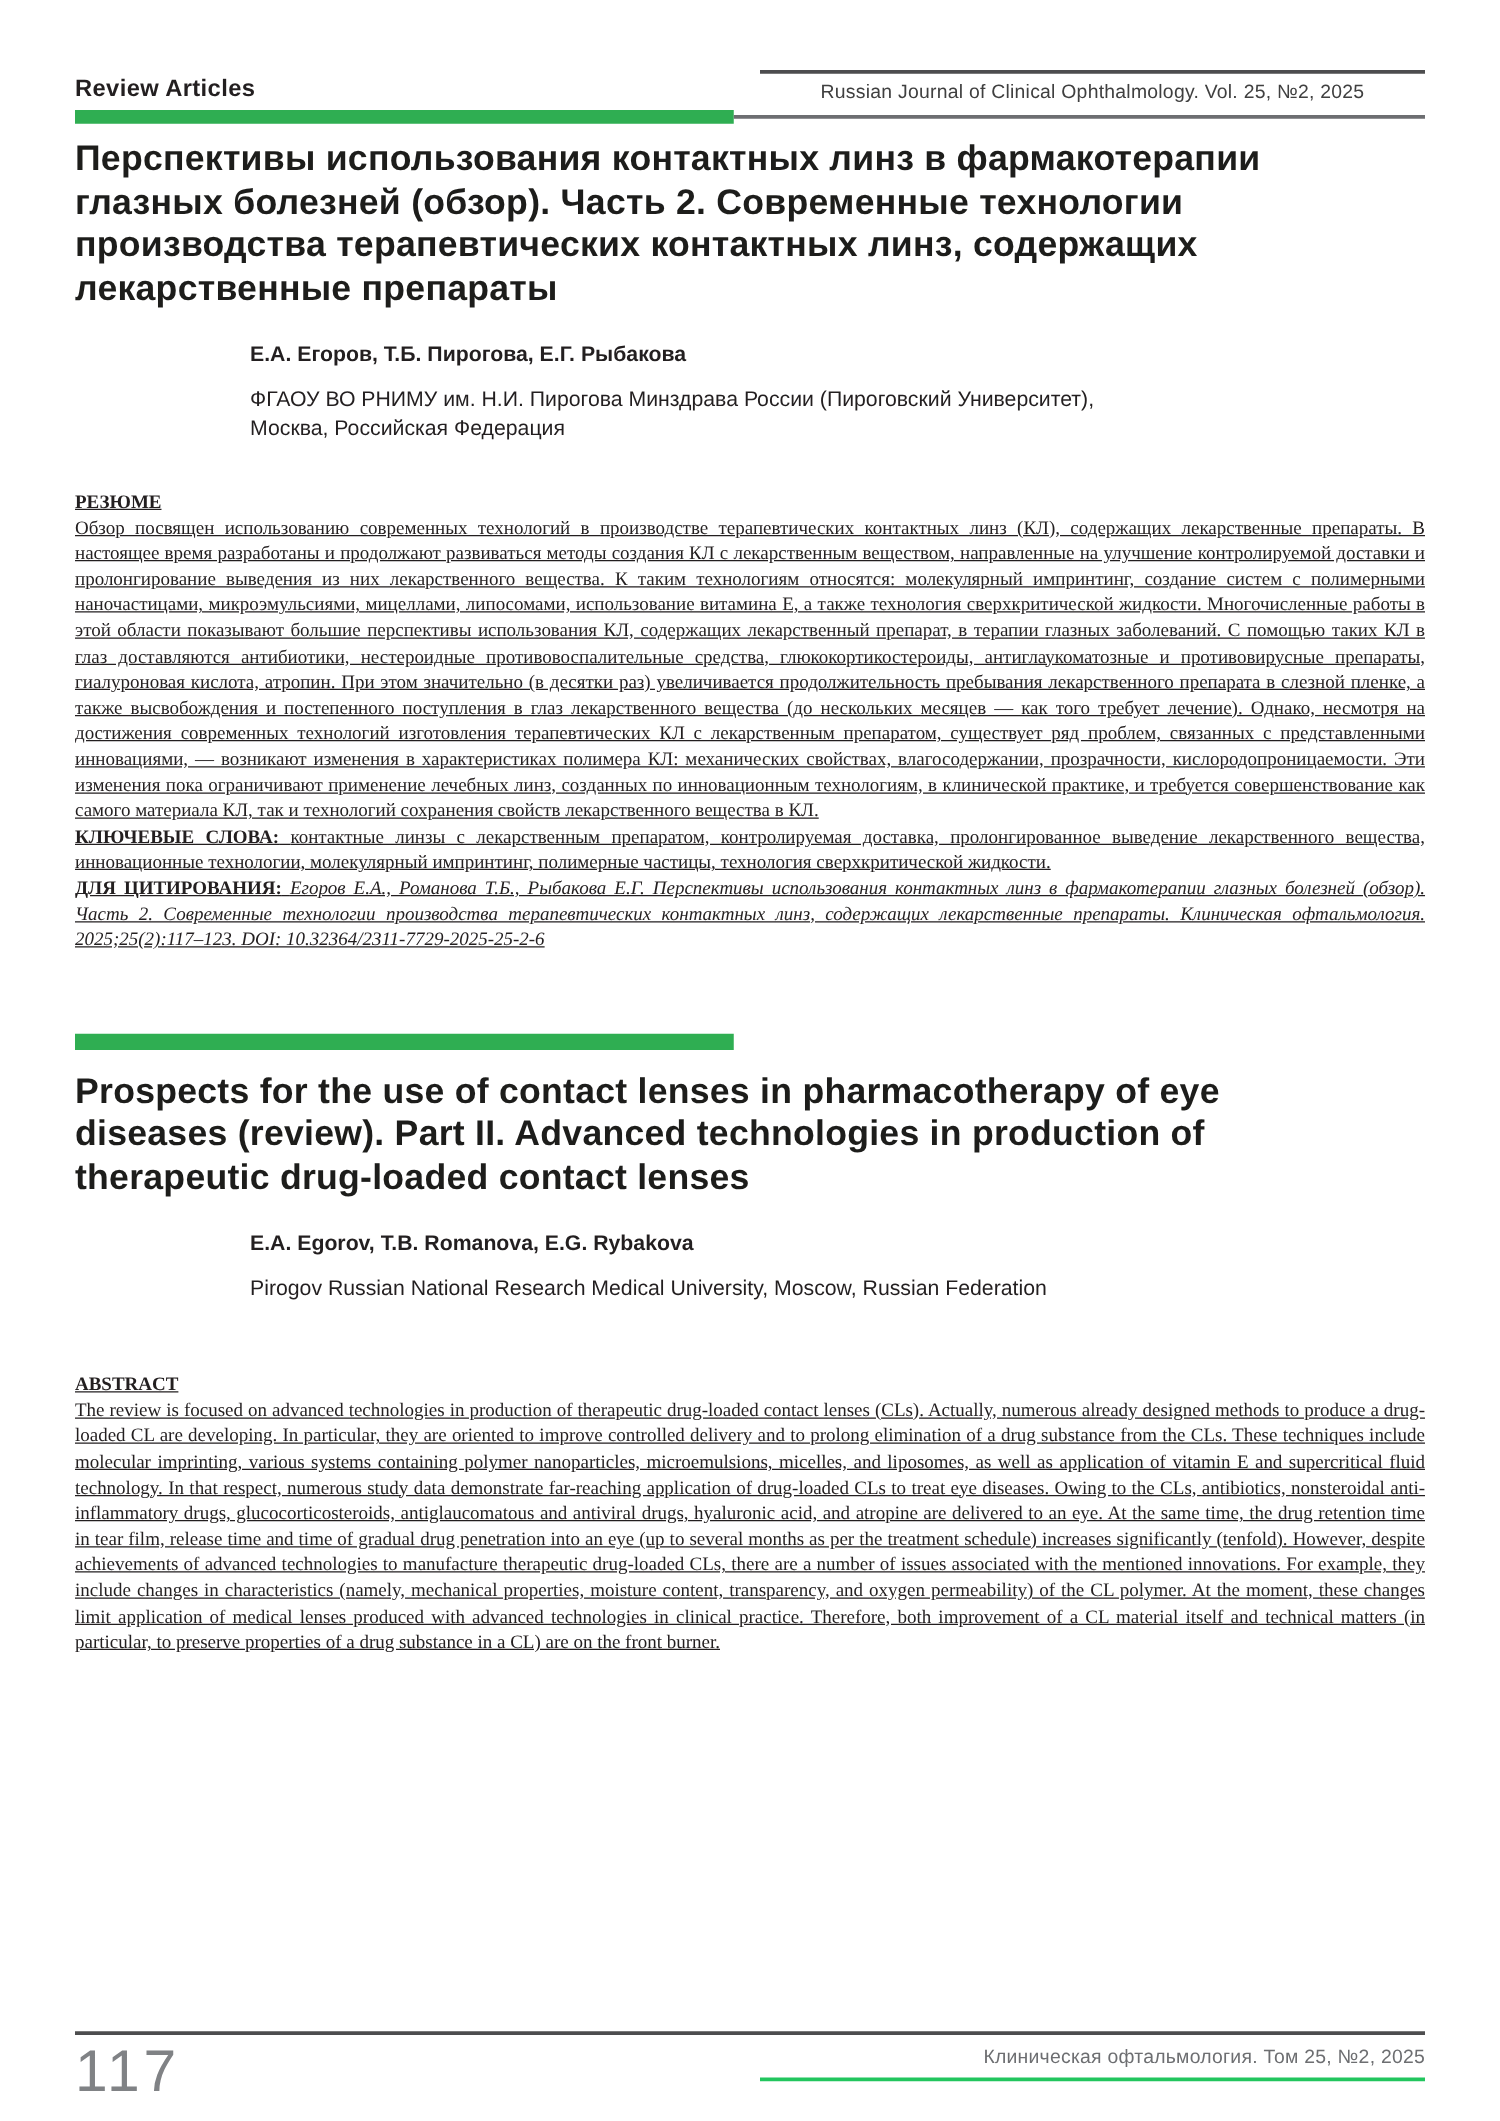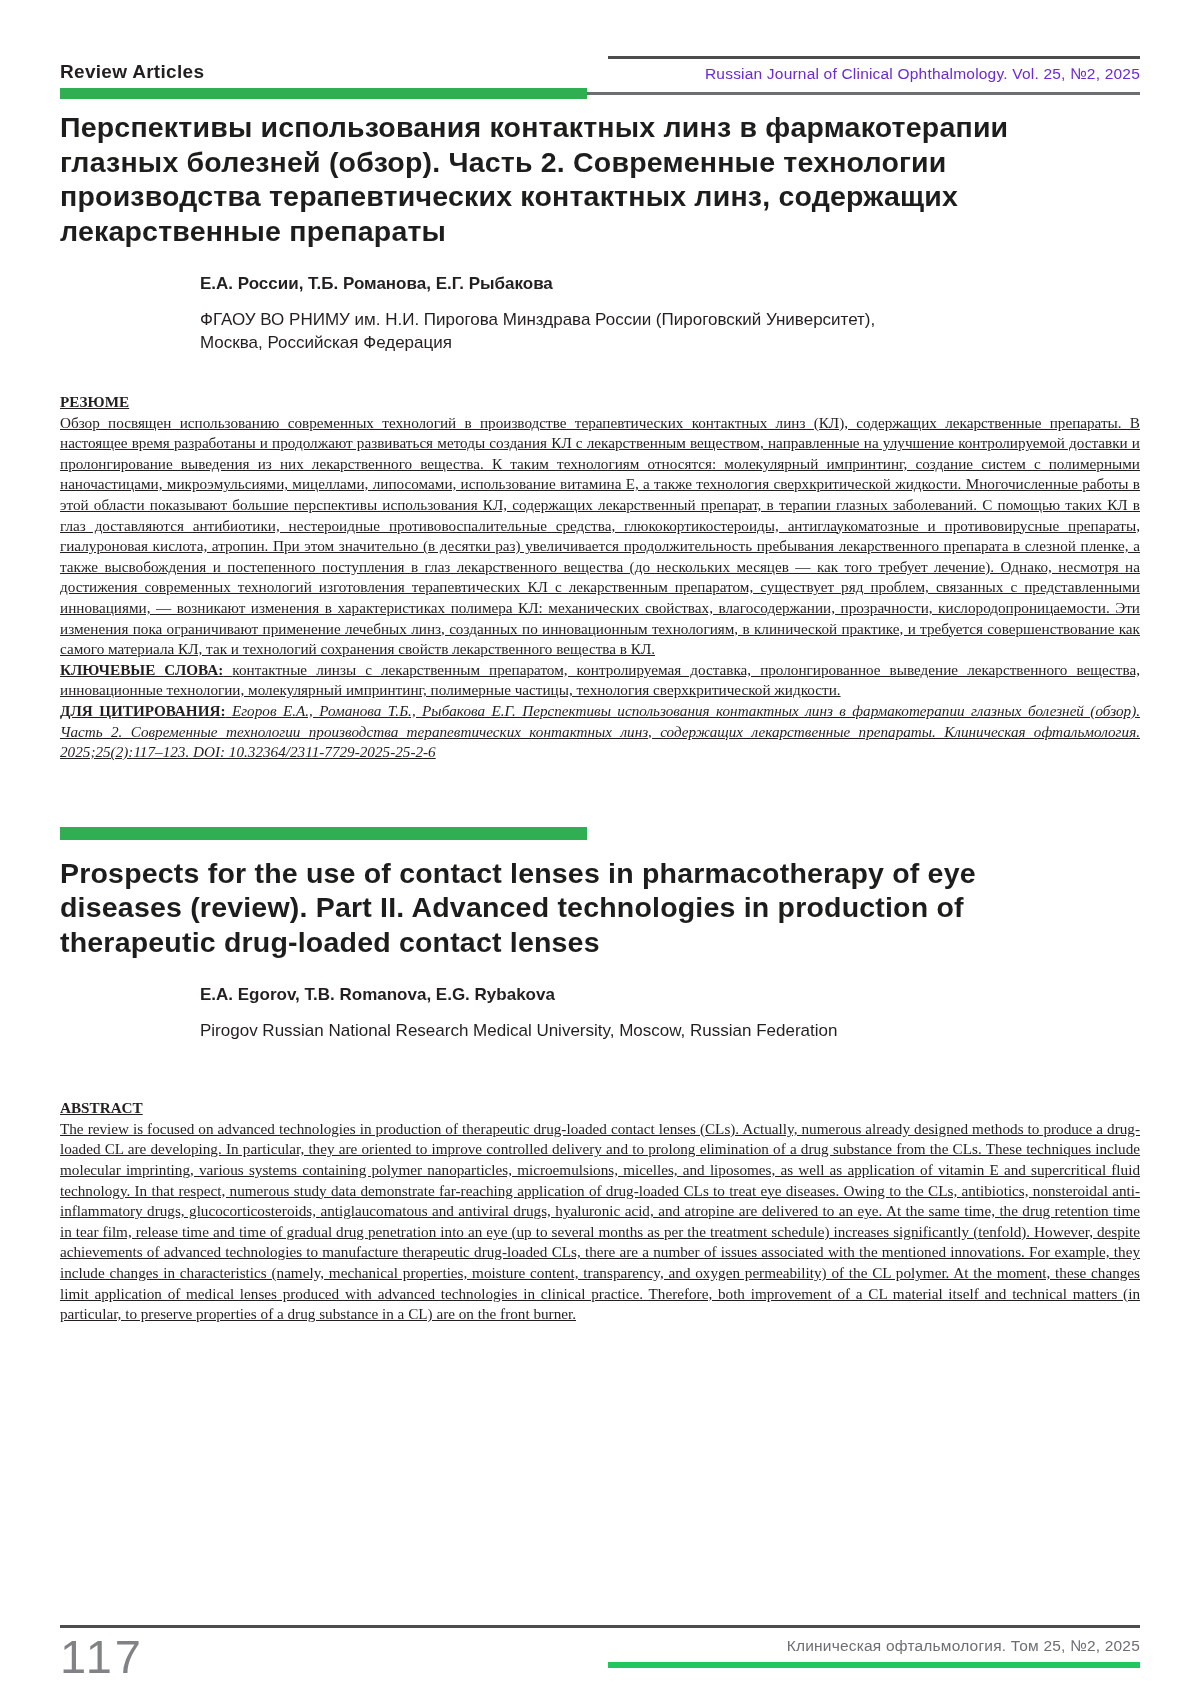--- a/index.html
+++ b/index.html
@@ -20,21 +20,21 @@
   .section-label {
     position:absolute; left:0; top:5px;
     font-size:19px; font-weight:bold; letter-spacing:0.3px; color:#231f20;
   }
   .green-bar { background:var(--accent,#2fae52); }
   .header .green-bar { position:absolute; left:0; top:32px; width:527px; height:11px; }
   .header-rule-ext { position:absolute; left:527px; right:0; top:36px; height:3px; background:#6d6e71; }
   .header-right {
     position:absolute; right:0; top:0; width:532px;
     border-top:3px solid #4d4d4f; padding-top:6px;
-    text-align:right; font-size:15.5px; color:#6d28d9; letter-spacing:0.2px;
+    text-align:center; font-size:15.5px; color:#404040; letter-spacing:0.2px;
   }
 
   
   .doi {
     margin-top:18px;
     font-family:"Liberation Serif", serif; font-style:italic;
     font-size:17px; color:#231f20;
   }
 
   
@@ -74,40 +74,40 @@
   .footer-rule { height:3px; background:#4d4d4f; }
   .footer-flex { display:flex; justify-content:space-between; align-items:flex-start; }
   .page-num {
     margin-top:4px;
     font-size:47px; line-height:1.05; font-weight:300;
     color:#808285; letter-spacing:3px;
   }
   .footer-journal {
     margin-top:9px; width:532px; text-align:right;
     font-size:15.5px; color:#6d6e71; letter-spacing:0.2px;
-    padding-bottom:7px; border-bottom:6px solid #22c55e;
+    padding-bottom:7px; border-bottom:3px solid #22c55e;
   }
 </style>
 </head>
 <body>
 
 <div class="page">
 
   <div class="header">
     <div class="section-label">Review Articles</div>
     <div class="green-bar"></div>
     <div class="header-rule-ext"></div>
     <div class="header-right">Russian Journal of Clinical Ophthalmology. Vol. 25, №2, 2025</div>
   </div>
 
 
   <h1 class="title ru">Перспективы использования контактных линз в фармакотерапии глазных болезней (обзор). Часть 2. Современные технологии производства терапевтических контактных линз, содержащих лекарственные препараты</h1>
 
   <div class="byline">
-    <div class="authors">Е.А. России, Т.Б. Романова, Е.Г. Рыбакова</div>
+    <div class="authors">Е.А. Егоров, Т.Б. Пирогова, Е.Г. Рыбакова</div>
     <div class="affiliation prewrap">ФГАОУ ВО РНИМУ им. Н.И. Пирогова Минздрава России (Пироговский Университет),
 Москва, Российская Федерация</div>
   </div>
 
   <div class="section ru">
     <div class="sec-head">РЕЗЮМЕ</div>
     <p>Обзор посвящен использованию современных технологий в производстве терапевтических контактных линз (КЛ), содержащих лекарственные препараты. В настоящее время разработаны и продолжают развиваться методы создания КЛ с лекарственным веществом, направленные на улучшение контролируемой доставки и пролонгирование выведения из них лекарственного вещества. К таким технологиям относятся: молекулярный импринтинг, создание систем с полимерными наночастицами, микроэмульсиями, мицеллами, липосомами, использование витамина Е, а также технология сверхкритической жидкости. Многочисленные работы в этой области показывают большие перспективы использования КЛ, содержащих лекарственный препарат, в терапии глазных заболеваний. С помощью таких КЛ в глаз доставляются антибиотики, нестероидные противовоспалительные средства, глюкокортикостероиды, антиглаукоматозные и противовирусные препараты, гиалуроновая кислота, атропин. При этом значительно (в десятки раз) увеличивается продолжительность пребывания лекарственного препарата в слезной пленке, а также высвобождения и постепенного поступления в глаз лекарственного вещества (до нескольких месяцев — как того требует лечение). Однако, несмотря на достижения современных технологий изготовления терапевтических КЛ с лекарственным препаратом, существует ряд проблем, связанных с представленными инновациями, — возникают изменения в характеристиках полимера КЛ: механических свойствах, влагосодержании, прозрачности, кислородопроницаемости. Эти изменения пока ограничивают применение лечебных линз, созданных по инновационным технологиям, в клинической практике, и требуется совершенствование как самого материала КЛ, так и технологий сохранения свойств лекарственного вещества в КЛ.</p>
     <p><span class="inline-label">КЛЮЧЕВЫЕ СЛОВА:</span> <span>контактные линзы с лекарственным препаратом, контролируемая доставка, пролонгированное выведение лекарственного вещества, инновационные технологии, молекулярный импринтинг, полимерные частицы, технология сверхкритической жидкости.</span></p>
     <p class="citation"><span class="inline-label">ДЛЯ ЦИТИРОВАНИЯ:</span> <span>Егоров Е.А., Романова Т.Б., Рыбакова Е.Г. Перспективы использования контактных линз в фармакотерапии глазных болезней (обзор). Часть 2. Современные технологии производства терапевтических контактных линз, содержащих лекарственные препараты. Клиническая офтальмология. 2025;25(2):117–123. DOI: 10.32364/2311-7729-2025-25-2-6</span></p>
   </div>

